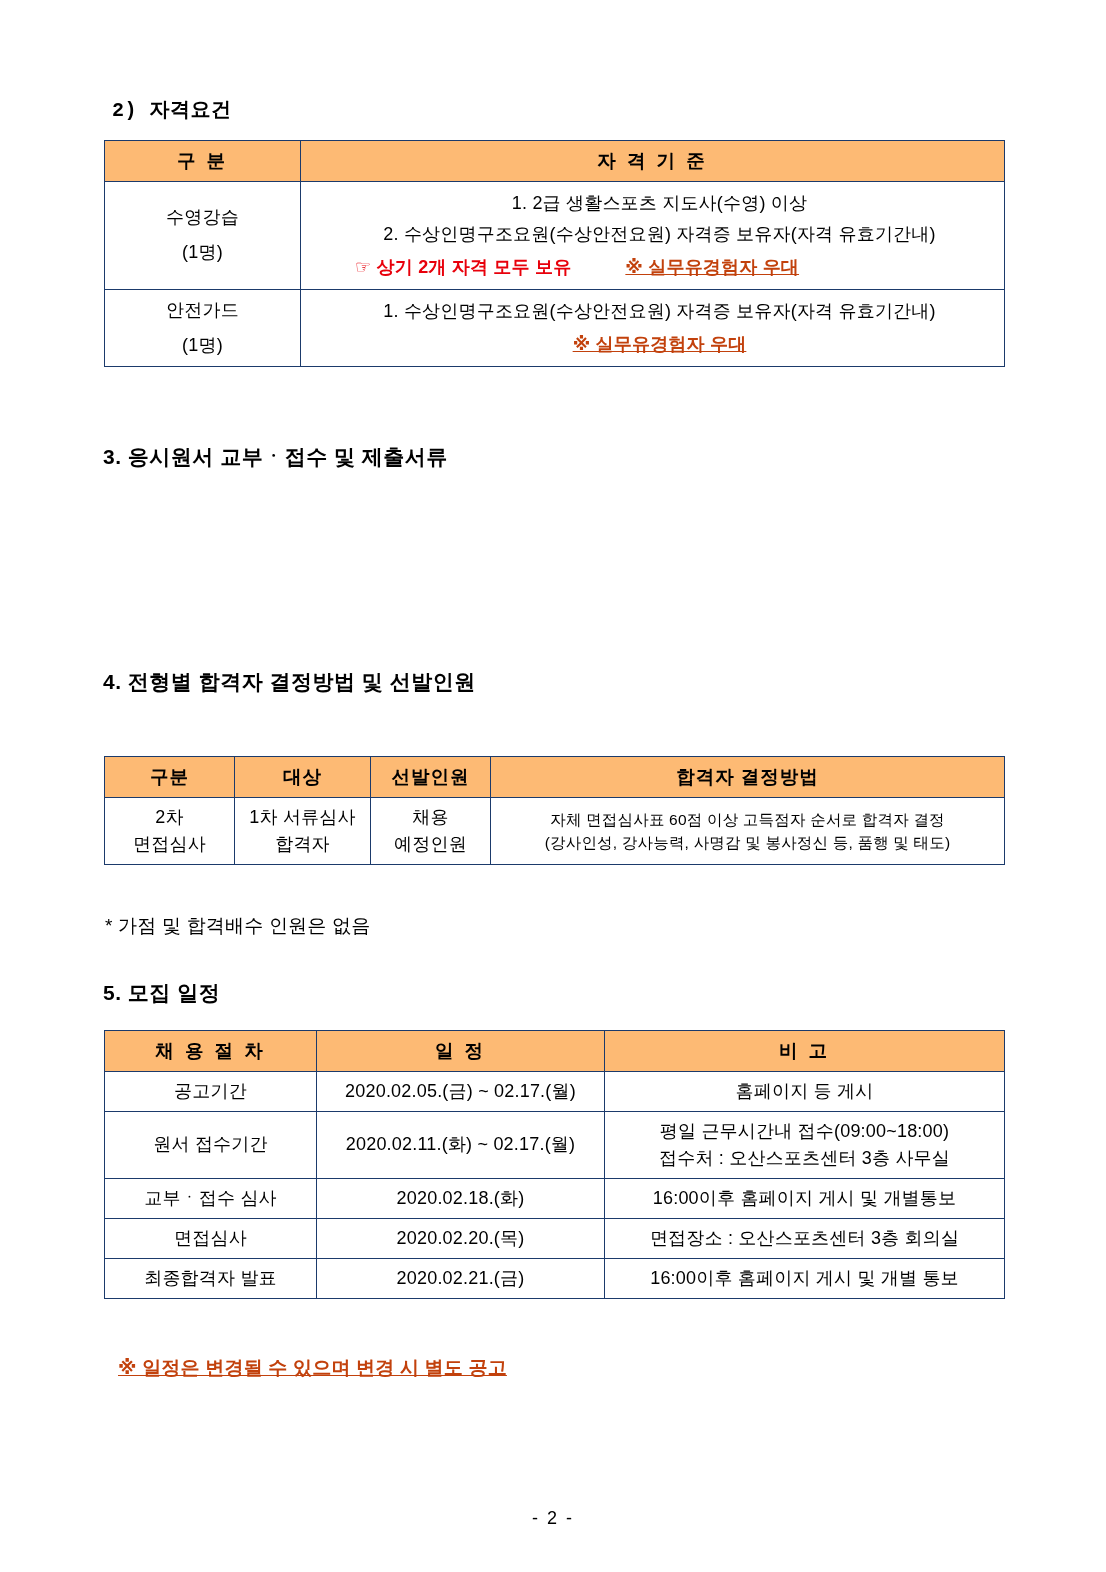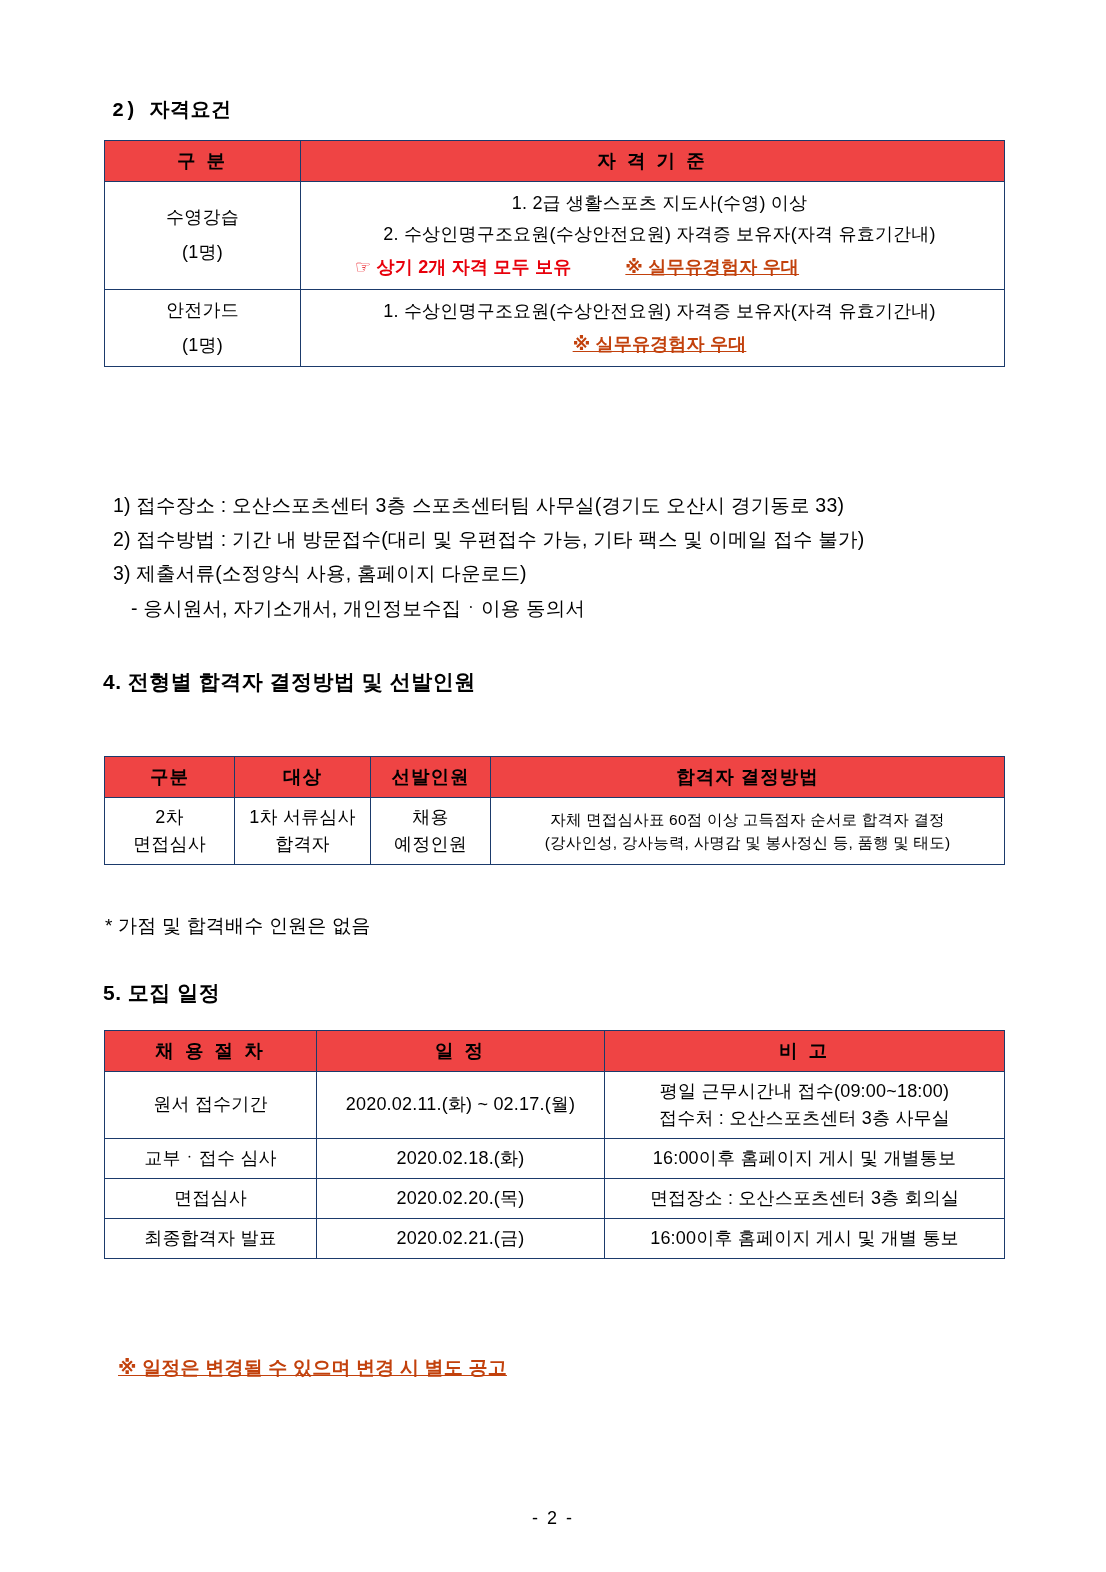--- a/index.html
+++ b/index.html
@@ -54,21 +54,21 @@
     border: 1px solid #1b3a6b;
     padding: 6px 8px;
     font-size: 18px;
     font-weight: normal;
     text-align: center;
     vertical-align: middle;
     letter-spacing: 0.2px;
     line-height: 1.5;
   }
   table.doc thead th {
-    background: #ef4444;
+    background: #fdba74;
     font-weight: bold;
     font-size: 18.5px;
     letter-spacing: 3px;
   }
   td.left {
     text-align: left;
   }
   .red-bold { color: #e8000b; font-weight: bold; margin-left: 32px; }
   .blue-bold { color: #c2410c; font-weight: bold; text-decoration: underline; }
   .small { font-size: 15.5px; }
@@ -130,26 +130,21 @@
           <div>(1명)</div>
         </td>
         <td class="left">
           <div style="padding:2px 0 2px 14px;">1. 수상인명구조요원(수상안전요원) 자격증 보유자(자격 유효기간내)</div>
           <div class="blue-bold" style="padding:4px 0 2px 14px;">※ 실무유경험자 우대</div>
         </td>
       </tr>
     </tbody>
   </table>
 
-  <div id="blk-sec3-list">
-    <div class="body-line list-item">1) 접수장소 : 오산스포츠센터 3층 스포츠센터팀 사무실(경기도 오산시 경기동로 33)</div>
-    <div class="body-line list-item">2) 접수방법 : 기간 내 방문접수(대리 및 우편접수 가능, 기타 팩스 및 이메일 접수 불가)</div>
-    <div class="body-line list-item">3) 제출서류(소정양식 사용, 홈페이지 다운로드)</div>
-    <div class="body-line list-item indent-dash">- 응시원서, 자기소개서, 개인정보수집ㆍ이용 동의서</div>
-  </div>
+  <div id="blk-sec3" class="sec-title">3. 응시원서 교부ㆍ접수 및 제출서류</div>
 
   <div id="blk-sec4" class="sec-title">4. 전형별 합격자 결정방법 및 선발인원</div>
 
   <table id="tbl-sel" class="doc">
     <colgroup>
         <col style="width:130px">
         <col style="width:136px">
         <col style="width:120px">
         <col style="width:514px">
       </colgroup>
@@ -195,20 +190,25 @@
       </colgroup>
     <thead>
       <tr>
         <th>채 용 절 차</th>
         <th>일 정</th>
         <th>비  고</th>
       </tr>
     </thead>
     <tbody>
       <tr>
+        <td>공고기간</td>
+        <td>2020.02.05.(금) ~ 02.17.(월)</td>
+        <td class="left">홈페이지 등 게시</td>
+      </tr>
+      <tr>
         <td>원서 접수기간</td>
         <td>2020.02.11.(화) ~ 02.17.(월)</td>
         <td class="left">
           <div>평일 근무시간내 접수(09:00~18:00)</div>
           <div>접수처 : 오산스포츠센터 3층 사무실</div>
         </td>
       </tr>
       <tr>
         <td>교부ㆍ접수 심사</td>
         <td>2020.02.18.(화)</td>

